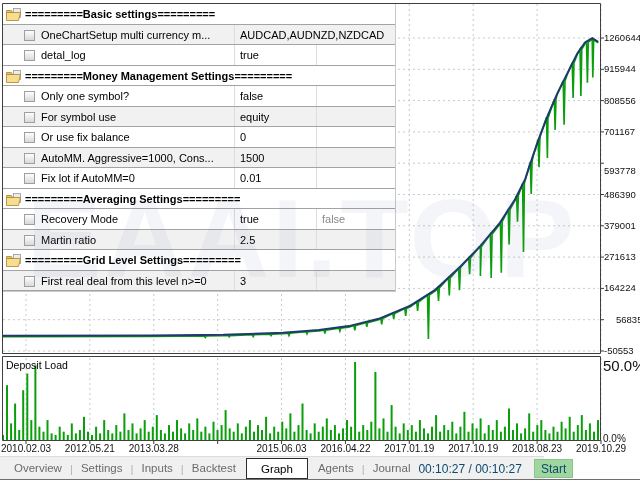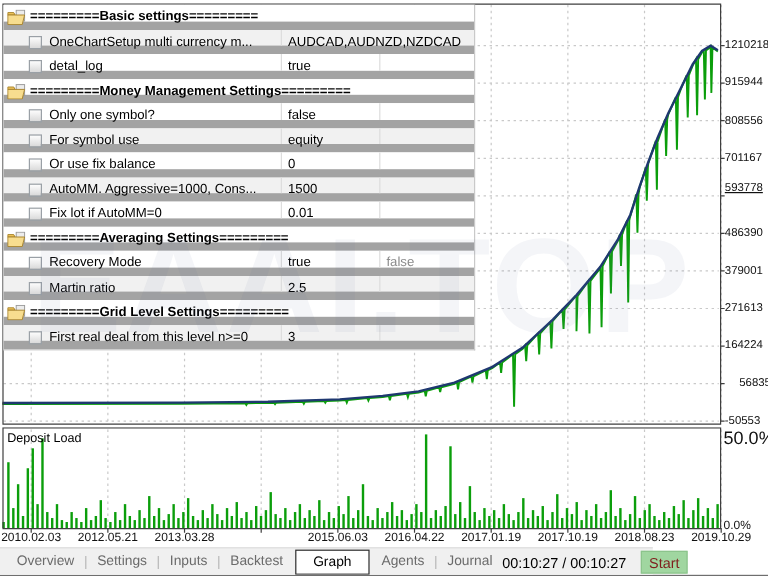--- a/index.html
+++ b/index.html
@@ -13,43 +13,43 @@
   .dep-title{position:absolute;left:6px;top:359px;font-size:10.5px;color:#000;z-index:3;}
   .dep-top-label{position:absolute;left:603px;top:357px;font-size:15px;color:#111;z-index:1;}
   .dep-bottom-label{position:absolute;left:603px;top:433px;font-size:10px;color:#111;z-index:1;}
   
   .watermark{position:absolute;left:0;top:33px;width:604px;height:410px;display:flex;align-items:center;
              justify-content:center;font-size:112px;font-weight:bold;letter-spacing:3px;
              color:rgba(95,115,150,0.07);z-index:6;pointer-events:none;user-select:none;}
   
   .settings{position:absolute;left:3px;top:4px;width:393px;background:#fff;z-index:2;
             border-right:1px solid #c9c9c9;border-bottom:1px solid #c9c9c9;box-sizing:border-box;}
-  .srow{position:relative;height:20.5px;line-height:20px;border-bottom:7px solid #a3a3a3;
+  .srow{position:relative;height:20.5px;line-height:20px;border-bottom:1px solid #a3a3a3;
         box-sizing:border-box;white-space:nowrap;background:#fff;}
   .srow.gray{background:#f1f1f1;}
   .cbx{position:absolute;left:21px;top:5px;width:9px;height:9px;border:1px solid #9aa0a6;
        background:linear-gradient(#fdfdfd,#d9d9d9);box-sizing:content-box;}
   .cell-name{position:absolute;left:38px;top:0;font-size:11px;color:#000;max-width:190px;overflow:hidden;}
   .cell-value{position:absolute;left:237px;top:0;font-size:11px;color:#000;}
   .cell-extra{position:absolute;left:319px;top:0;font-size:11px;color:#8a8a8a;}
   .vsep1{position:absolute;left:231px;top:0;bottom:0;width:1px;background:#ddd;}
   .vsep2{position:absolute;left:313px;top:0;bottom:0;width:1px;background:#ddd;}
   .hdr-label{position:absolute;left:22px;top:0;font-size:11px;font-weight:bold;color:#000;}
   .folder{position:absolute;left:3px;top:4px;}
   
   .tabbar{position:absolute;left:0;top:456px;width:544px;height:23px;background:#f0f0f0;
           border-top:1px solid #dcdcdc;display:flex;align-items:center;font-size:11.5px;
           color:#6b6b6b;z-index:4;}
   .tab{padding:0 8px;height:23px;line-height:22px;}
   .tab.active{background:#fff;border:1px solid #2b2b2b;color:#000;padding:0 14px;height:21px;
               line-height:20px;box-sizing:border-box;margin:0 2px;}
   .sep{color:#b5b5b5;}
-  .time{margin-left:auto;color:#000000;font-size:12px;white-space:nowrap;}
+  .time{margin-left:auto;color:#0c4a6e;font-size:12px;white-space:nowrap;}
   .start-btn{margin:0 2px 0 12px;width:76px;height:19px;background:#a0d6a0;border:1px solid #8cc48c;
-             text-align:center;line-height:17px;font-size:12px;color:#7f1d1d;box-sizing:border-box;}
+             text-align:center;line-height:17px;font-size:12px;color:#0c4a6e;box-sizing:border-box;}
 </style>
 </head>
 <body>
 
 <div class="screen">
 
   <svg id="main-svg" width="604" height="356">
       <line x1="3" y1="38" x2="599" y2="38" stroke="#c9c9c9" stroke-width="1" stroke-dasharray="2 3"></line>
       <line x1="3" y1="69.3" x2="599" y2="69.3" stroke="#c9c9c9" stroke-width="1" stroke-dasharray="2 3"></line>
       <line x1="3" y1="100.6" x2="599" y2="100.6" stroke="#c9c9c9" stroke-width="1" stroke-dasharray="2 3"></line>
@@ -252,25 +252,25 @@
       <line x1="217.664" y1="84" x2="217.664" y2="88" stroke="#3f3f3f" stroke-width="1"></line>
       <line x1="281.552" y1="84" x2="281.552" y2="88" stroke="#3f3f3f" stroke-width="1"></line>
       <line x1="345.44" y1="84" x2="345.44" y2="88" stroke="#3f3f3f" stroke-width="1"></line>
       <line x1="409.328" y1="84" x2="409.328" y2="88" stroke="#3f3f3f" stroke-width="1"></line>
       <line x1="473.216" y1="84" x2="473.216" y2="88" stroke="#3f3f3f" stroke-width="1"></line>
       <line x1="537.104" y1="84" x2="537.104" y2="88" stroke="#3f3f3f" stroke-width="1"></line>
       <line x1="600.992" y1="84" x2="600.992" y2="88" stroke="#3f3f3f" stroke-width="1"></line>
     </svg>
 
   <div id="ylabels">
-      <div class="ylabel" style="top: 32px;">1210218</div>
+      <div class="ylabel" style="top: 32px;">1260644</div>
       <div class="ylabel" style="top: 63.3px;">915944</div>
       <div class="ylabel" style="top: 94.6px;">808556</div>
       <div class="ylabel" style="top: 125.9px;">701167</div>
-      <div class="ylabel" style="top: 151px; text-decoration: underline;">593778</div>
+      <div class="ylabel" style="top: 165px;">593778</div>
       <div class="ylabel" style="top: 188.5px;">486390</div>
       <div class="ylabel" style="top: 219.8px;">379001</div>
       <div class="ylabel" style="top: 251.1px;">271613</div>
       <div class="ylabel" style="top: 282.4px;">164224</div>
       <div class="ylabel" style="top: 313.7px; margin-left: 12px;">56835</div>
       <div class="ylabel" style="top: 345px;">-50553</div>
     </div>
   <div id="xlabels">
       <div class="xlabel" style="left: -10px;">2010.02.03</div>
       <div class="xlabel" style="left: 53.888px;">2012.05.21</div>

